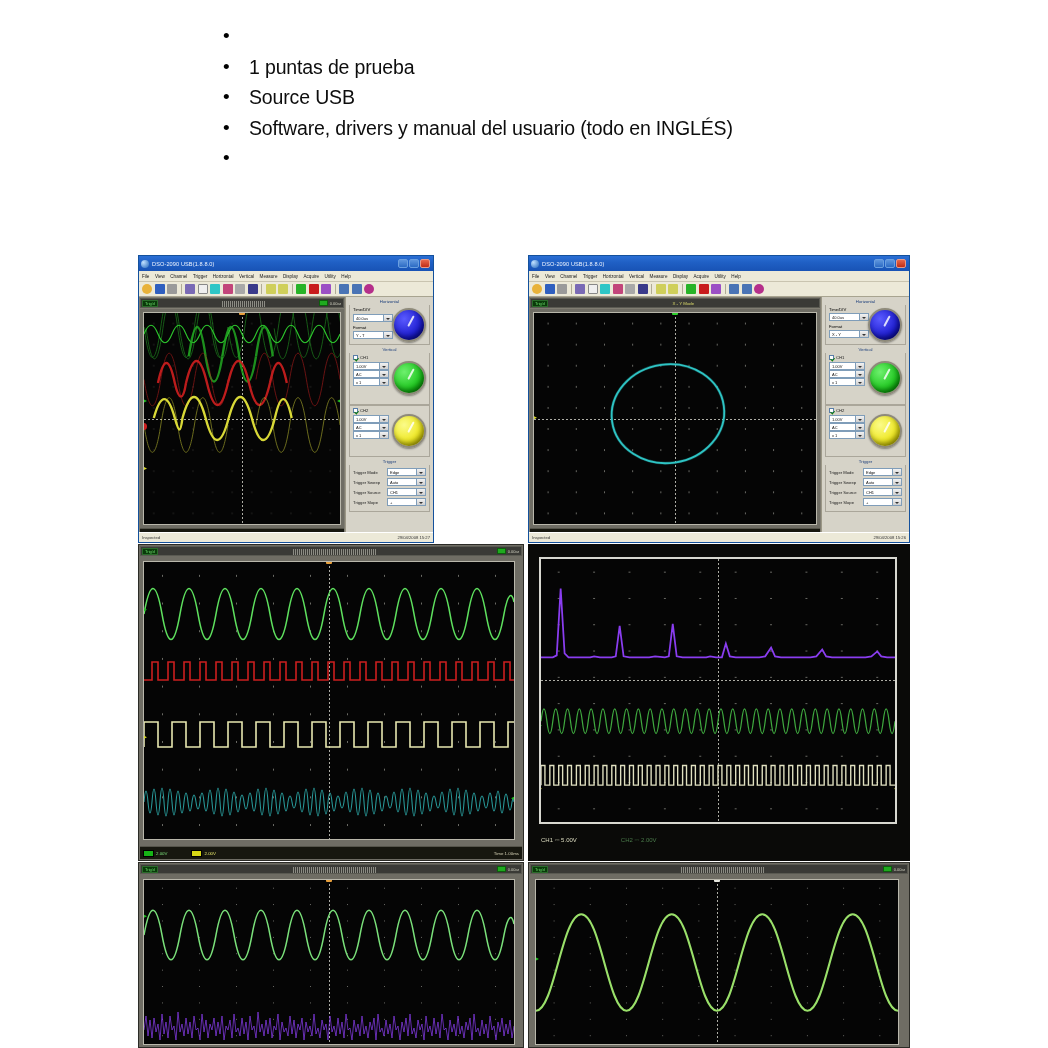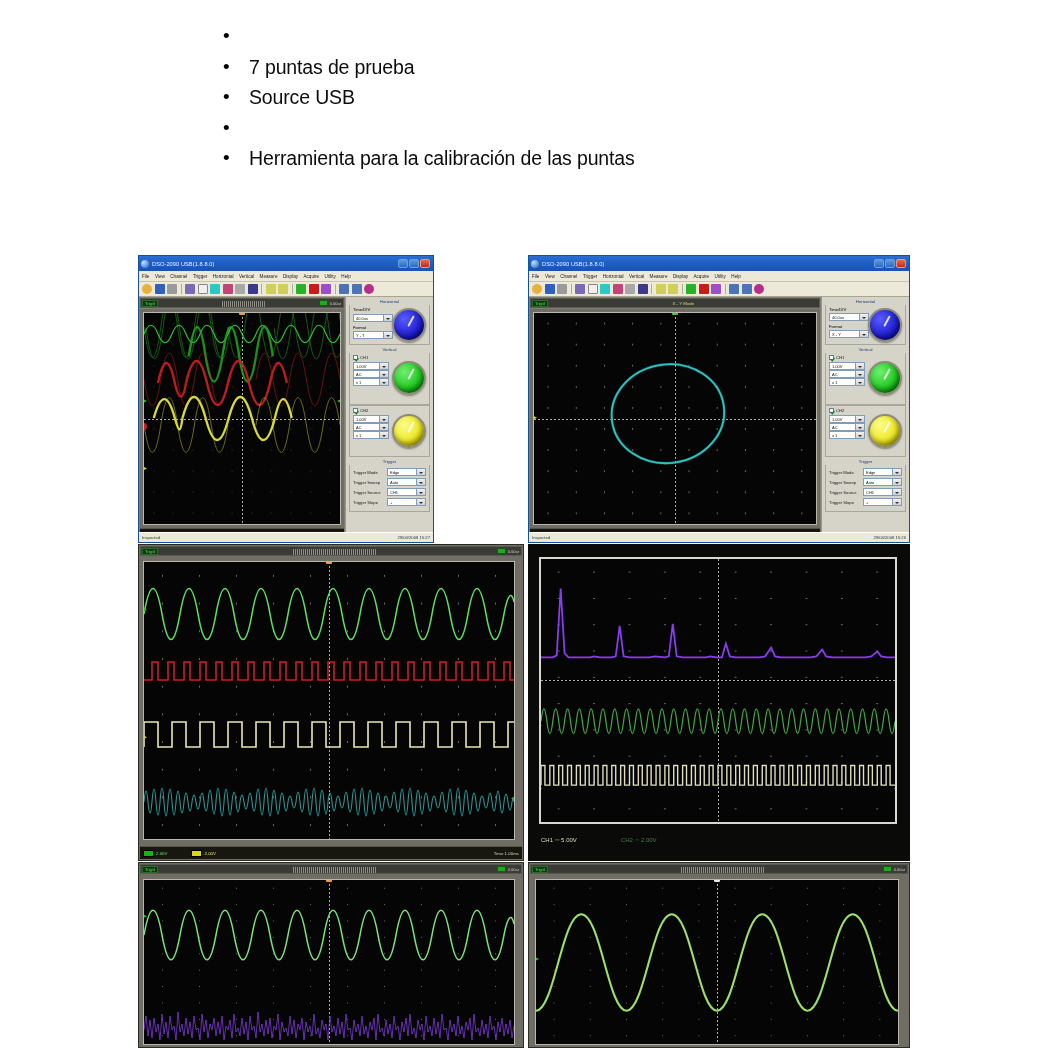--- a/index.html
+++ b/index.html
@@ -166,32 +166,32 @@
 <body>
 
 <div id="page">
 
   <div class="bullets">
     <div class="bullet-row">
       <div class="bullet-dot">•</div>
     </div>
     <div class="bullet-row">
       <div class="bullet-dot">•</div>
-      <div class="bullet-text">7 puntas de prueba</div>
+      <div class="bullet-text">1 puntas de prueba</div>
     </div>
     <div class="bullet-row">
       <div class="bullet-dot">•</div>
       <div class="bullet-text">Source USB</div>
     </div>
     <div class="bullet-row">
       <div class="bullet-dot">•</div>
+      <div class="bullet-text">Software, drivers y manual del usuario (todo en INGLÉS)</div>
     </div>
     <div class="bullet-row">
       <div class="bullet-dot">•</div>
-      <div class="bullet-text">Herramienta para la calibración de las puntas</div>
     </div>
   </div>
 
   <div class="collage">
 
     <div class="xpwin" style="left:0px; top:0px; width:296px; height:288px;">
       <div class="xp-title">
         <div class="xp-logo"></div>
         <div class="xp-title-text">DSO-2090 USB(1.8.8.0)</div>
         <div class="xp-btns">

